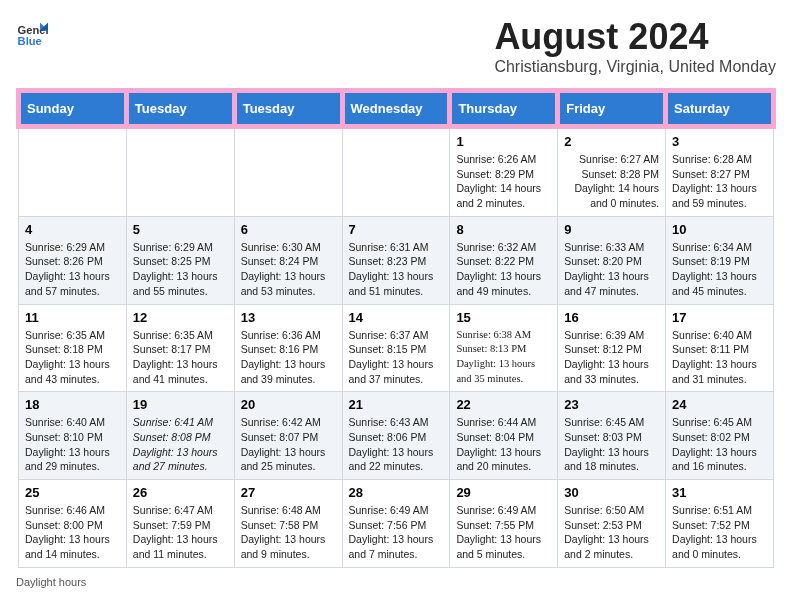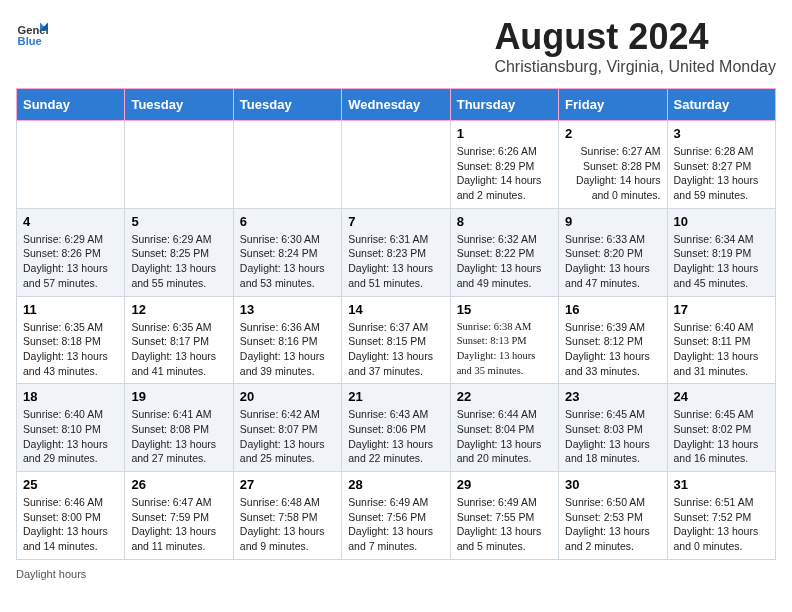--- a/index.html
+++ b/index.html
@@ -43,21 +43,21 @@
       border-collapse: collapse;
       font-size: 11px;
     }
     thead tr th {
       background-color: #2e7bd4;
       color: #fff;
       padding: 8px 6px;
       text-align: left;
       font-size: 13px;
       font-weight: bold;
-      border: 1px solid #f9a8d4;
+      border: 5px solid #f9a8d4;
     }
     tbody tr {
       vertical-align: top;
     }
     tbody tr:nth-child(even) {
       background-color: #f0f4f8;
     }
     tbody tr:nth-child(odd) {
       background-color: #ffffff;
     }
@@ -251,21 +251,21 @@
       <tr>
         <td>
           <span class="day-number">18</span>
           <div class="day-info" style="white-space: pre-line;">Sunrise: 6:40 AM
 Sunset: 8:10 PM
 Daylight: 13 hours
 and 29 minutes.</div>
         </td>
         <td>
           <span class="day-number">19</span>
-          <div class="day-info" style="white-space: pre-line;">Sunrise: 6:41 AM
+          <div class="day-info" style="white-space: pre-line; font-style: italic;">Sunrise: 6:41 AM
 Sunset: 8:08 PM
 Daylight: 13 hours
 and 27 minutes.</div>
         </td>
         <td>
           <span class="day-number">20</span>
           <div class="day-info" style="white-space: pre-line;">Sunrise: 6:42 AM
 Sunset: 8:07 PM
 Daylight: 13 hours
 and 25 minutes.</div>

